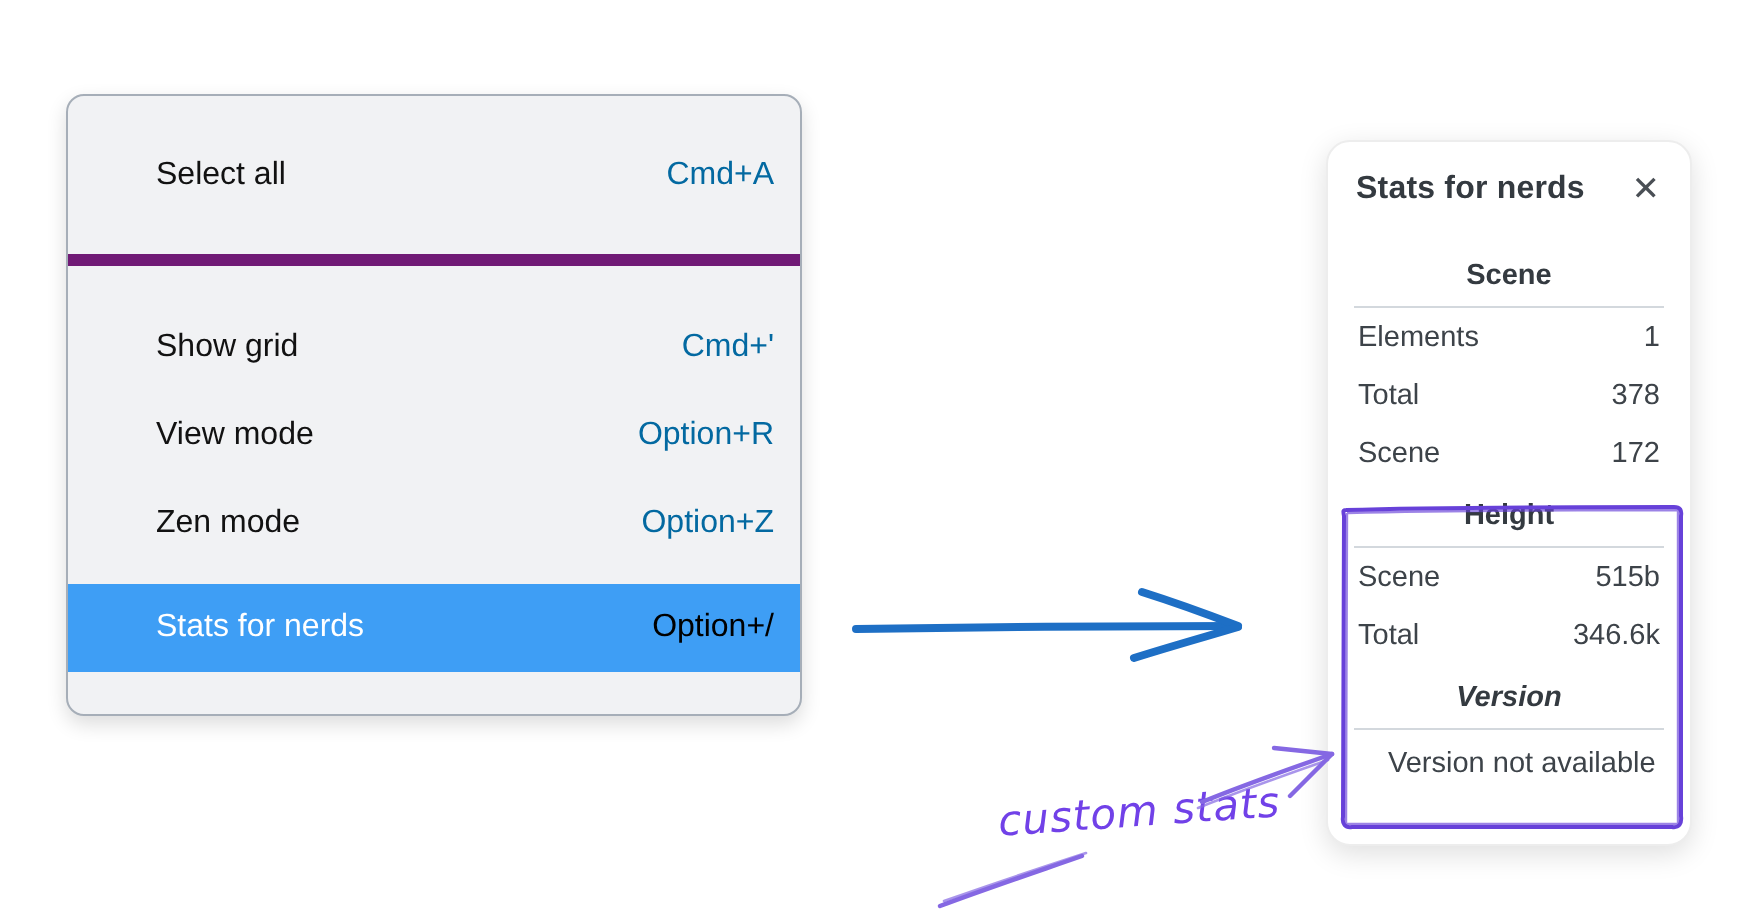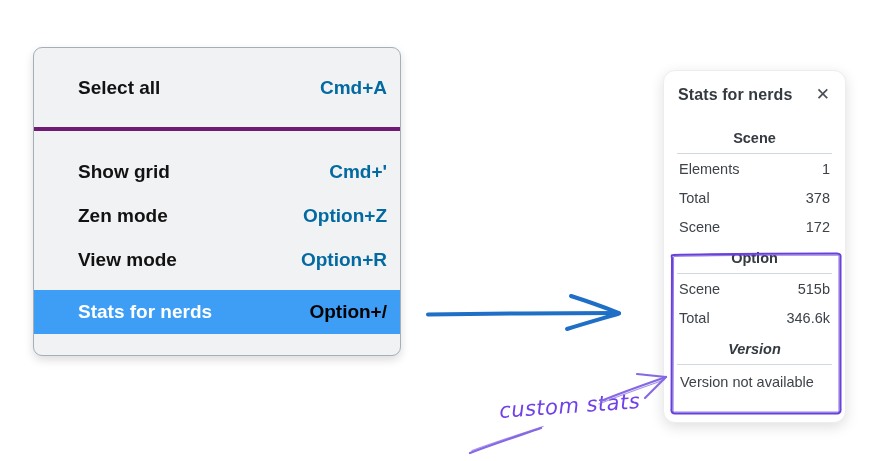--- a/index.html
+++ b/index.html
@@ -14,26 +14,26 @@
     position:absolute;left:33px;top:47px;width:366px;
     background:#f1f2f4;
     border:1.5px solid #a6aeb8;
     border-radius:9px;
     box-shadow:0 4px 10px rgba(0,0,0,.14);
     overflow:hidden;
   }
   .menu-row{
     display:flex;align-items:center;justify-content:space-between;
     padding:0 13px 0 44px;
-    font-size:19px;color:#121212;
-    height:44px;cursor:default;font-weight:bold;
+    font-size:16px;color:#121212;
+    height:44px;cursor:default;
   }
   .menu-row .shortcut{color:#0369a1;}
   .menu-sec1 .menu-row{height:79px;}
-  .menu-sec2{border-top:4px solid #701a75;padding:19px 0 21px 0;}
+  .menu-sec2{border-top:6px solid #701a75;padding:19px 0 21px 0;}
   .menu-row.highlighted{
     margin-top:8px;
     background:#3e9ef5;color:#ffffff;
   }
   .menu-row.highlighted .shortcut{color:#000000;}
 
   
   .stats-panel{
     position:absolute;left:663px;top:70px;width:183px;height:353px;
     box-sizing:border-box;
@@ -58,21 +58,21 @@
   .sec-heading.scene{margin-top:26px;}
   .sec-heading.storage{margin-top:9px;}
   .sec-heading.version{margin-top:9px;font-style:italic;}
   .divider{border-bottom:1px solid #d3d8dd;margin:7px 3px 0 3px;}
   .stat-row{
     display:flex;align-items:center;justify-content:space-between;
     height:29px;padding:0 5px;font-size:14.5px;color:#3d4349;
   }
   .stat-row:first-of-type{margin-top:2px;}
   .version-message{
-    font-size:14.5px;color:#3d4349;padding:9px 5px 0 6px;
+    font-size:14.5px;color:#3d4349;padding:9px 5px 0 20px;
   }
 
   
   .custom-stats-label{
     position:absolute;left:499px;top:394px;
     font-family:"DejaVu Sans", sans-serif;font-style:italic;
     font-size:21px;color:#7141e8;letter-spacing:.5px;
     transform:rotate(-4deg);white-space:nowrap;
   }
 
@@ -91,26 +91,26 @@
       <span>Select all</span>
       <span class="shortcut">Cmd+A</span>
     </div>
   </div>
   <div class="menu-sec2">
     <div class="menu-row">
       <span>Show grid</span>
       <span class="shortcut">Cmd+'</span>
     </div>
     <div class="menu-row">
+      <span>View mode</span>
+      <span class="shortcut">Option+R</span>
+    </div>
+    <div class="menu-row">
       <span>Zen mode</span>
       <span class="shortcut">Option+Z</span>
-    </div>
-    <div class="menu-row">
-      <span>View mode</span>
-      <span class="shortcut">Option+R</span>
     </div>
     <div class="menu-row highlighted">
       <span>Stats for nerds</span>
       <span class="shortcut">Option+/</span>
     </div>
   </div>
 </div>
 
 <div class="stats-panel">
   <div class="panel-inner">
@@ -127,21 +127,21 @@
     </div>
     <div class="stat-row">
       <span>Total</span>
       <span>378</span>
     </div>
     <div class="stat-row">
       <span>Scene</span>
       <span>172</span>
     </div>
 
-    <div class="sec-heading storage">Option</div>
+    <div class="sec-heading storage">Height</div>
     <div class="divider"></div>
     <div class="stat-row">
       <span>Scene</span>
       <span>515b</span>
     </div>
     <div class="stat-row">
       <span>Total</span>
       <span>346.6k</span>
     </div>
 

